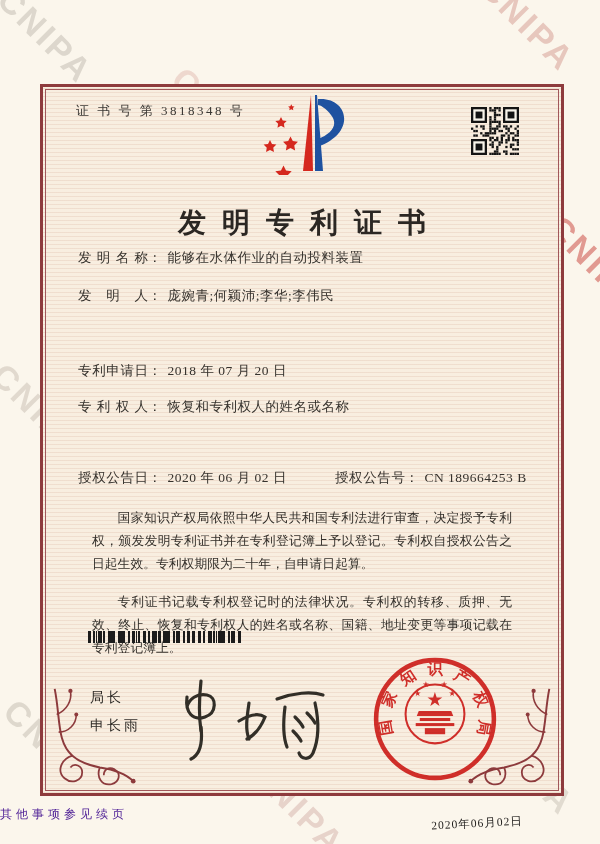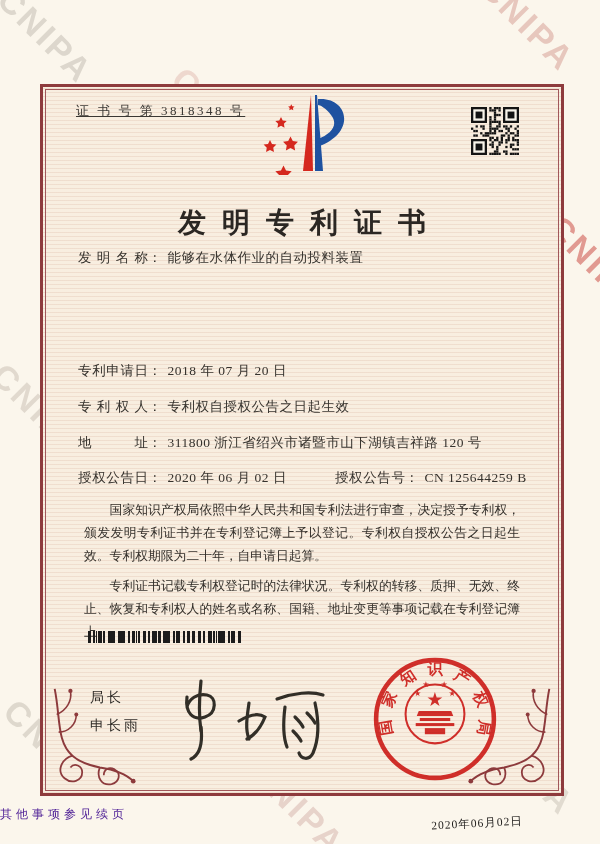--- a/index.html
+++ b/index.html
@@ -8,32 +8,32 @@
   .wm{position:absolute;font-family:"Liberation Sans","DejaVu Sans",sans-serif;
       font-weight:bold;font-size:34px;letter-spacing:3px;transform:rotate(45deg);
       pointer-events:none;white-space:nowrap;}
   .frame{position:absolute;left:40px;top:84px;width:518px;height:706px;
          border:3px solid #8e3b3d;background:#f8eee0;
          background-image:repeating-linear-gradient(0deg,rgba(196,136,112,0.16) 0px,
            rgba(196,136,112,0.16) 1px,transparent 1px,transparent 4px);}
   .inner-line{position:absolute;left:2px;top:2px;right:2px;bottom:2px;
               border:1px solid #a1575a;pointer-events:none;}
   .abs{position:absolute;}
-  .certno{left:33px;top:15px;font-size:13px;letter-spacing:2.5px;color:#3a3733;text-decoration:underline;}
+  .certno{left:33px;top:15px;font-size:13px;letter-spacing:2.5px;color:#3a3733;}
   .title{left:0;top:96px;width:100%;text-align:center;font-size:28px;font-weight:600;
          letter-spacing:16px;text-indent:16px;color:#2b2723;margin-top:21px;}
   .frow{left:35px;font-size:13.5px;color:#36322d;white-space:nowrap;}
   .flabel{display:inline-block;width:70px;text-align:justify;text-align-last:justify;
           vertical-align:bottom;}
   .fcolon{display:inline-block;margin-right:6px;}
   .fval{letter-spacing:0.5px;margin-top:28px;}
   .pair2{margin-left:48px;}
   .paras{left:33px;top:404px;width:452px;font-size:12.8px;line-height:1.78;
          color:#332f2a;text-align:justify;}
-  .paras p{margin:8px;text-indent:2em;}
+  .paras p{margin:16px;text-indent:2em;}
   .barcode{left:45px;top:544px;width:153px;height:12px;
     background-image:repeating-linear-gradient(90deg,#1c1c1c 0 2px,transparent 2px 5px),
       repeating-linear-gradient(90deg,#1c1c1c 0 1px,transparent 1px 8px),
       repeating-linear-gradient(90deg,#1c1c1c 0 3px,transparent 3px 11px);}
   .director{left:47px;font-size:14px;letter-spacing:3px;color:#2f2b27;}
   .pageinfo{left:0;top:690px;width:100%;text-align:center;font-size:11px;
             letter-spacing:2px;color:#3a3733;}
   .footnote{position:absolute;left:0;top:806px;width:100%;text-align:left;
             font-size:12px;letter-spacing:4px;color:#4c1d95;}
   .seal{mix-blend-mode:multiply;opacity:.93;}
@@ -207,31 +207,31 @@
         <rect x="2.2857142857142856" y="34.285714285714285" width="11.428571428571427" height="11.428571428571427" fill="#f8f4ea"></rect>
         <rect x="4.571428571428571" y="36.57142857142857" width="6.857142857142857" height="6.857142857142857" fill="#141414"></rect>
       </svg>
     </div>
 
   <div class="abs title">发明专利证书</div>
 
   <div class="abs frow" style="top:162px">
     <span class="flabel">发明名称</span><span class="fcolon">：</span><span class="fval">能够在水体作业的自动投料装置</span>
   </div>
+  <div class="abs frow" style="top:200px">
+    <span class="flabel">发明人</span><span class="fcolon">：</span><span class="fval">庞婉青;何颖沛;李华;李伟民</span>
+  </div>
   <div class="abs frow" style="top:275px">
     <span class="flabel">专利申请日</span><span class="fcolon">：</span><span class="fval">2018 年 07 月 20 日</span>
   </div>
   <div class="abs frow" style="top:311px">
-    <span class="flabel">专利权人</span><span class="fcolon">：</span><span class="fval">专利权自授权公告之日起生效</span>
-  </div>
-  <div class="abs frow" style="top:347px">
-    <span class="flabel">地址</span><span class="fcolon">：</span><span class="fval">311800 浙江省绍兴市诸暨市山下湖镇吉祥路 120 号</span>
+    <span class="flabel">专利权人</span><span class="fcolon">：</span><span class="fval">恢复和专利权人的姓名或名称</span>
   </div>
   <div class="abs frow" style="top:382px">
-    <span class="flabel">授权公告日</span><span class="fcolon">：</span><span class="fval">2020 年 06 月 02 日</span><span class="pair2"><span class="flabel">授权公告号</span><span class="fcolon">：</span><span class="fval">CN 125644259 B</span></span>
+    <span class="flabel">授权公告日</span><span class="fcolon">：</span><span class="fval">2020 年 06 月 02 日</span><span class="pair2"><span class="flabel">授权公告号</span><span class="fcolon">：</span><span class="fval">CN 189664253 B</span></span>
   </div>
 
   <div class="abs paras">
     <p>国家知识产权局依照中华人民共和国专利法进行审查，决定授予专利权，颁发发明专利证书并在专利登记簿上予以登记。专利权自授权公告之日起生效。专利权期限为二十年，自申请日起算。</p>
     <p>专利证书记载专利权登记时的法律状况。专利权的转移、质押、无效、终止、恢复和专利权人的姓名或名称、国籍、地址变更等事项记载在专利登记簿上。</p>
   </div>
 
   <div class="abs barcode"></div>
 
   <div class="abs director" style="top:602px">局长</div>

